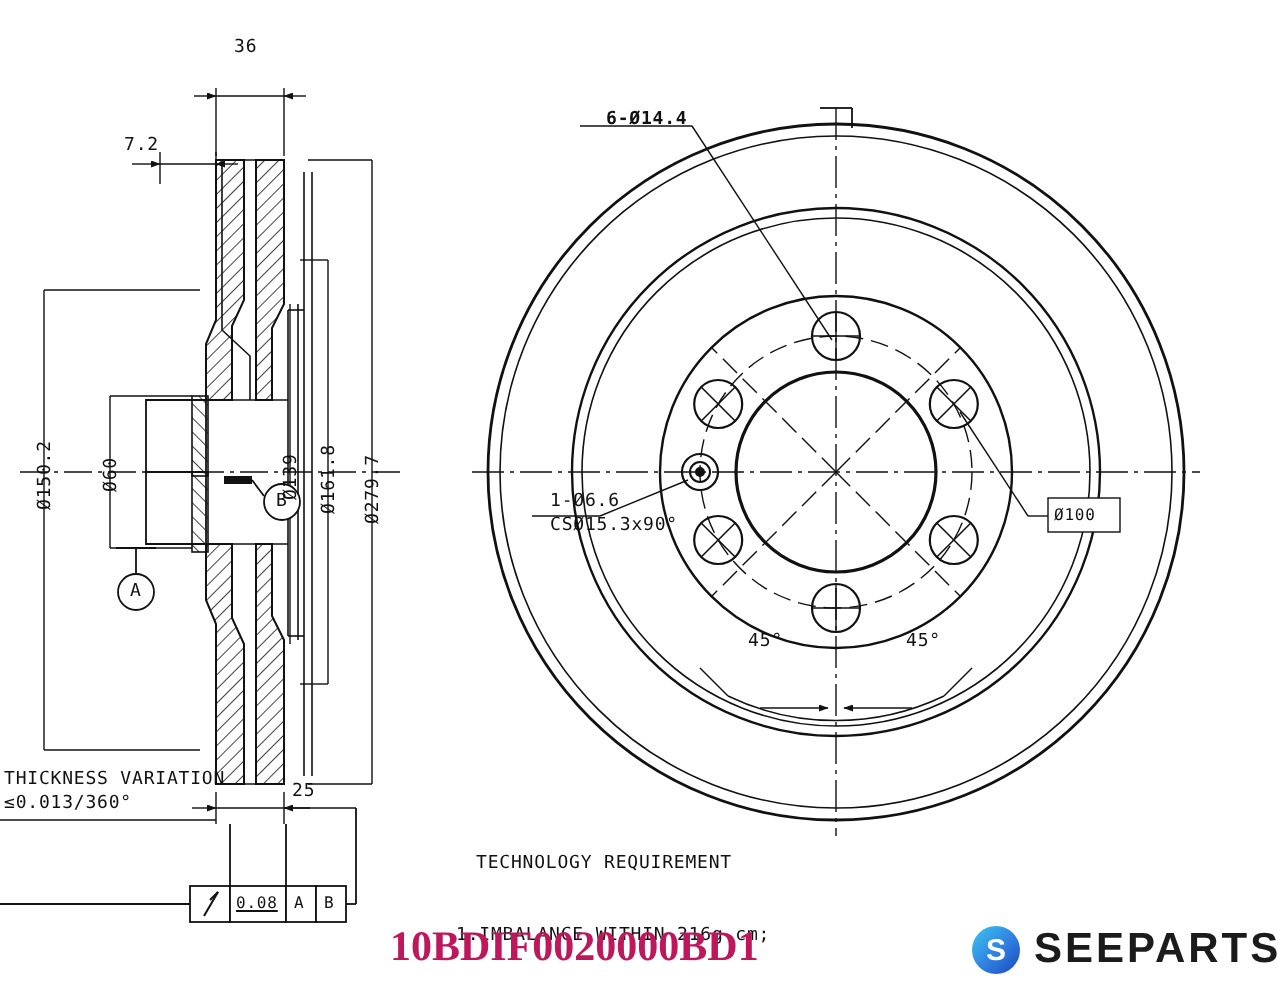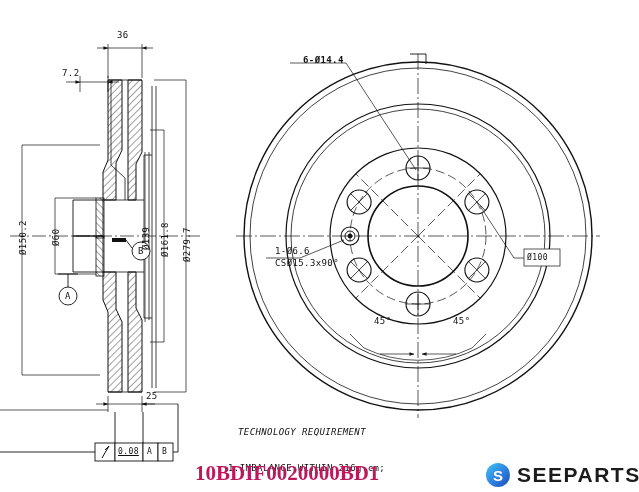--- a/index.html
+++ b/index.html
@@ -320,47 +320,49 @@
         </g>
 
         <g stroke-width="0.9">
           <line x1="-8" y1="-182" x2="8" y2="-182"></line>
           <line x1="8" y1="-182" x2="8" y2="-172"></line>
         </g>
       </g>
     </g>
   </svg>
 
-  <div class="dwg-text" style="left:117px; top:30px;">36</div>
+  <div class="dwg-text" style="left:117px; top:19px;">36</div>
   <div class="dwg-text" style="left:62px; top:68px;text-align:right;">7.2</div>
   <div class="dwg-text" style="left:146px; top:391px;">25</div>
 
   <div class="dwg-text vert" style="left:18px; top:255px;">Ø150.2</div>
   <div class="dwg-text vert" style="left:51px; top:246px;">Ø60</div>
   <div class="dwg-text vert" style="left:141px; top:250px;">Ø139</div>
   <div class="dwg-text vert" style="left:160px; top:257px;">Ø161.8</div>
   <div class="dwg-text vert" style="left:182px; top:262px;">Ø279.7</div>
 
   <div class="dwg-text" style="left:65px; top:291px; font-size:9px;">A</div>
   <div class="dwg-text" style="left:138px; top:246px; font-size:9px;">B</div>
 
+  <div class="note-block" style="left:2px; top:384px;">THICKNESS VARIATION
+≤0.013/360°</div>
 
   <div class="dwg-text" style="left:118px; top:447px; font-size:8px;text-decoration:underline;">0.08</div>
   <div class="dwg-text" style="left:147px; top:447px; font-size:8px;">A</div>
   <div class="dwg-text" style="left:162px; top:447px; font-size:8px;">B</div>
 
   <div class="dwg-text" style="left:303px; top:55px;font-weight:bold;">6-Ø14.4</div>
   <div class="note-block" style="left:275px; top:245px;">1-Ø6.6
 CSØ15.3x90°</div>
   <div class="dwg-text" style="left:527px; top:253px; font-size:8px;text-align:center;">Ø100</div>
   <div class="dwg-text" style="left:374px; top:316px;">45°</div>
   <div class="dwg-text" style="left:453px; top:316px;">45°</div>
 
   <div class="note-block" style="left:228px; top:402px;">
-    <div style="padding-left:10px;font-style:italic;">TECHNOLOGY REQUIREMENT</div>
+    <div style="padding-left:10px;">TECHNOLOGY REQUIREMENT</div>
     <div>1.IMBALANCE WITHIN 216g.cm;</div>
     
   </div>
 
   <div class="part-number">10BDIF0020000BD1</div>
 
   <div class="seeparts">
     <span class="seeparts-mark"></span>
     <span class="seeparts-text">SEEPARTS</span>
   </div>

